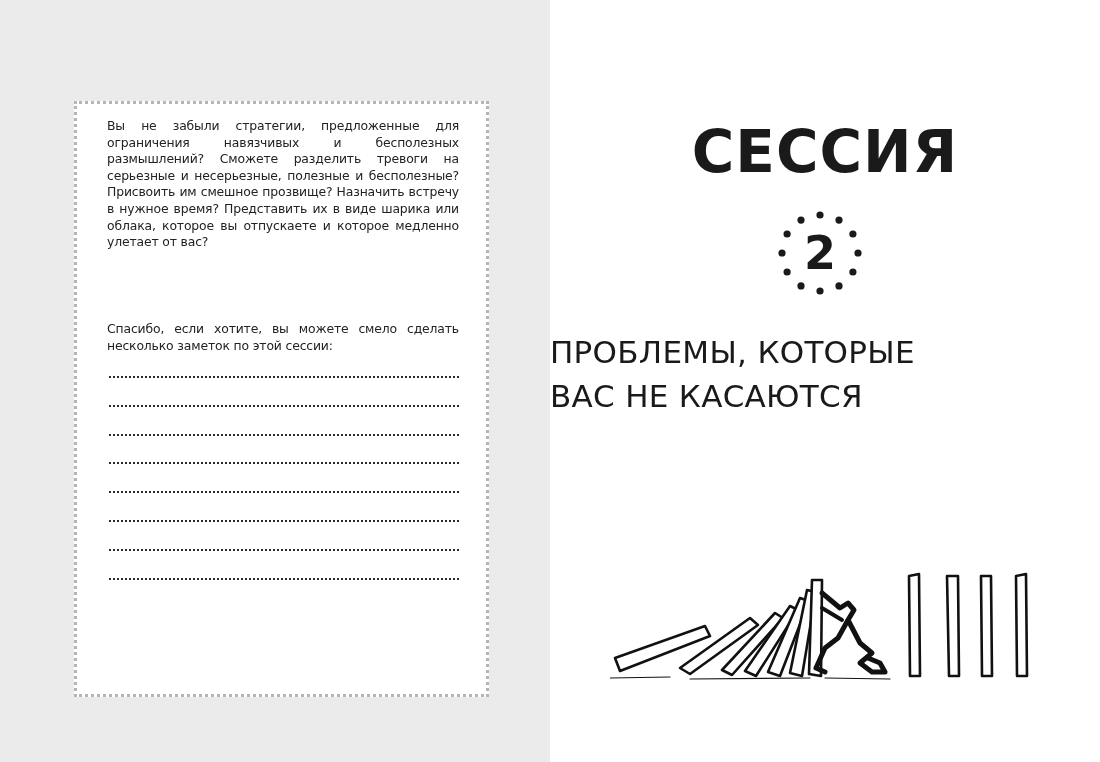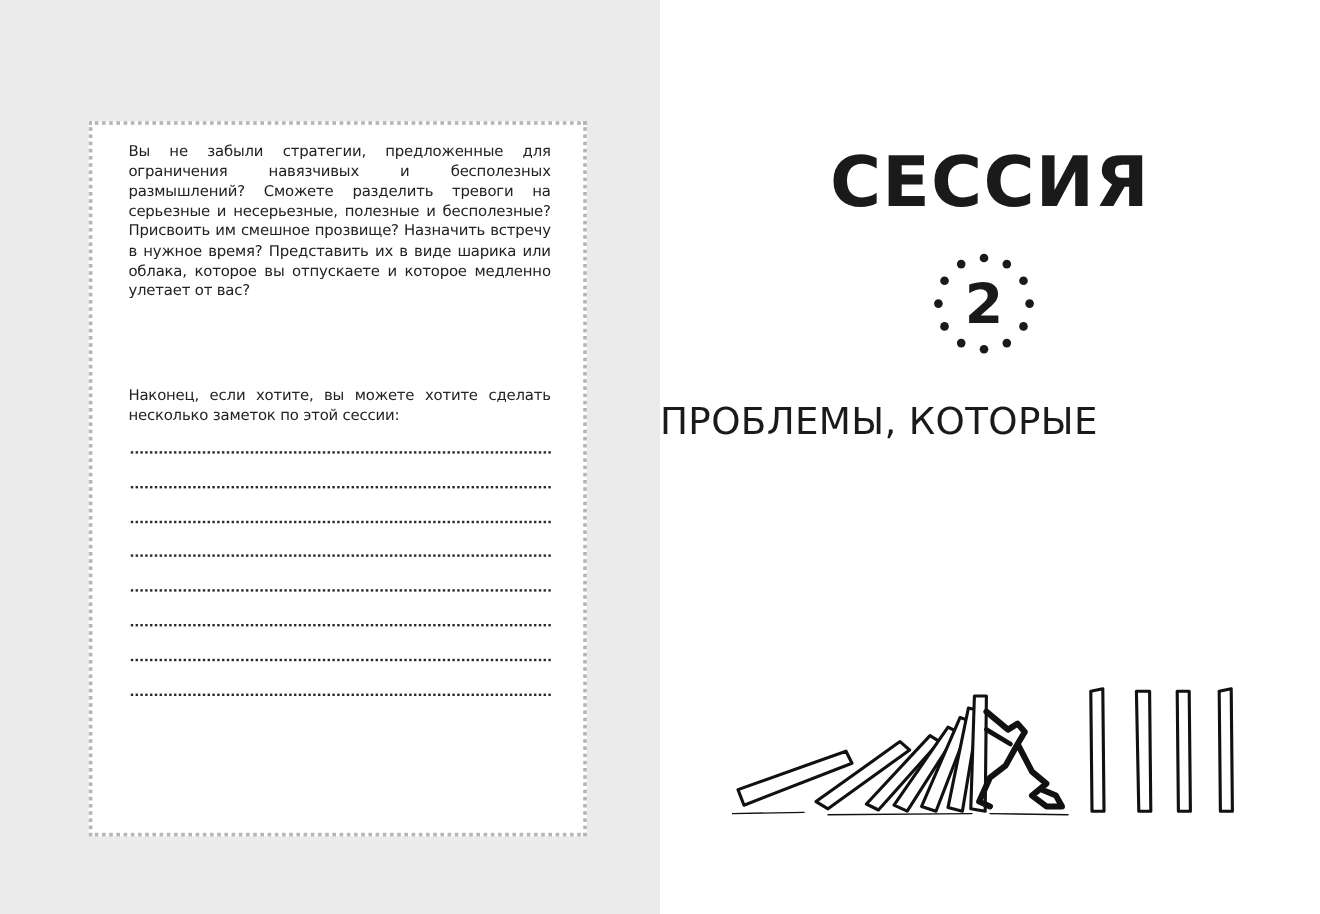--- a/index.html
+++ b/index.html
@@ -59,21 +59,21 @@
     font-size: 31px; line-height: 44px; color: #1a1a1a; letter-spacing: 0.3px;
   }
   .illustration { position: absolute; left: 60px; top: 568px; width: 420px; height: 120px; }
 </style>
 </head>
 <body>
 
 <div class="left-page">
   <div class="note-box">
     <div class="note-text p1">Вы не забыли стратегии, предложенные для ограничения навязчивых и бесполезных размышлений? Сможете разделить тревоги на серьезные и несерьезные, полезные и бесполезные? Присвоить им смешное прозвище? Назначить встречу в нужное время? Представить их в виде шарика или облака, которое вы отпускаете и которое медленно улетает от вас?</div>
-    <div class="note-text p3">Наконец, если хотите, вы можете хотите сделать несколько заметок по этой сессии:</div>
+    <div class="note-text p3">Спасибо, если хотите, вы можете смело сделать несколько заметок по этой сессии:</div>
     <div class="lines">
       <div class="dot-line"></div>
       <div class="dot-line"></div>
       <div class="dot-line"></div>
       <div class="dot-line"></div>
       <div class="dot-line"></div>
       <div class="dot-line"></div>
       <div class="dot-line"></div>
       <div class="dot-line"></div>
     </div>
@@ -98,20 +98,21 @@
         <circle cx="5" cy="43" r="3.6"></circle>
         <circle cx="10.1" cy="24" r="3.6"></circle>
         <circle cx="24" cy="10.1" r="3.6"></circle>
       </g>
     </svg>
     <div class="badge-number">2</div>
   </div>
 
   <div class="subtitle">
     <div>ПРОБЛЕМЫ, КОТОРЫЕ</div>
+    <div>ВАС НЕ КАСАЮТСЯ</div>
   </div>
 
   <svg class="illustration" viewBox="0 0 420 120">
     <g stroke="#111" stroke-width="2.6" fill="#fff" stroke-linejoin="round" stroke-linecap="round">
 
       <polygon points="5,90 95,58 100,68 10,103"></polygon>
       <polygon points="70,100 140,50 148,57 80,106"></polygon>
       <polygon points="112,102 165,45 173,50 122,107"></polygon>
       <polygon points="135,103 180,38 188,42 146,108"></polygon>
       <polygon points="158,104 190,30 199,33 170,108"></polygon>

